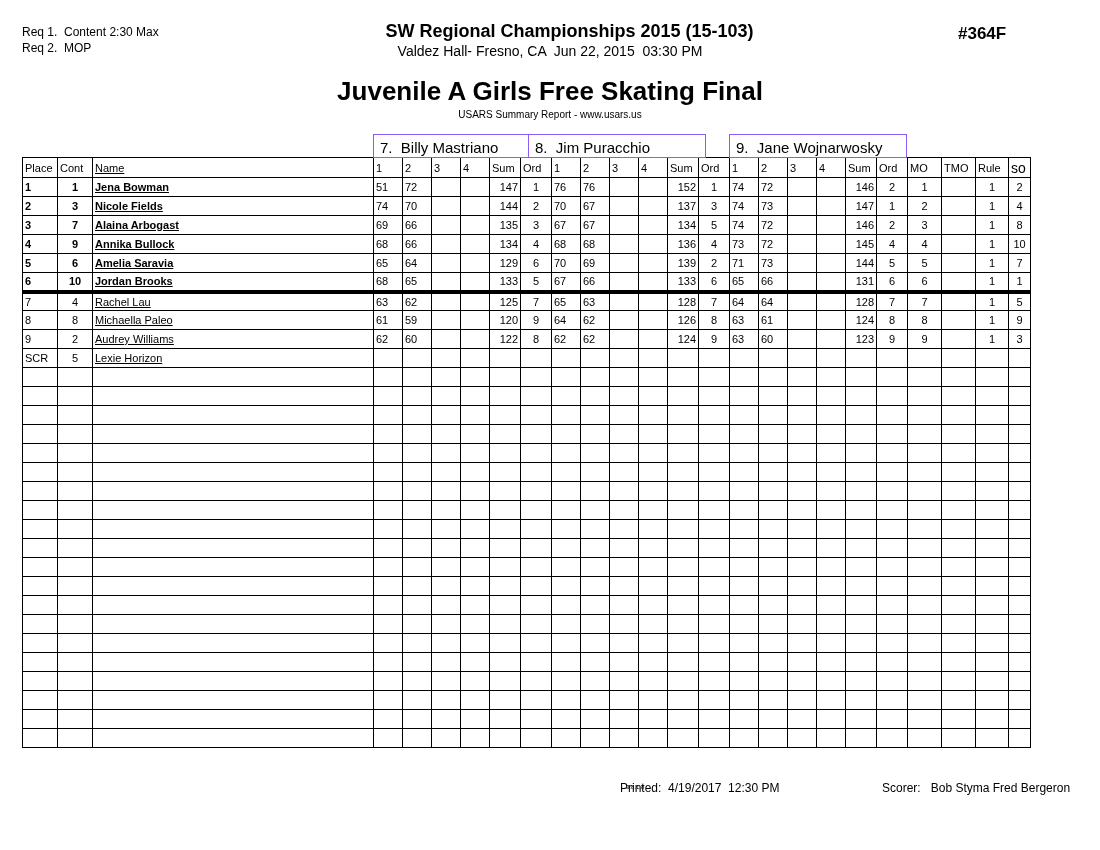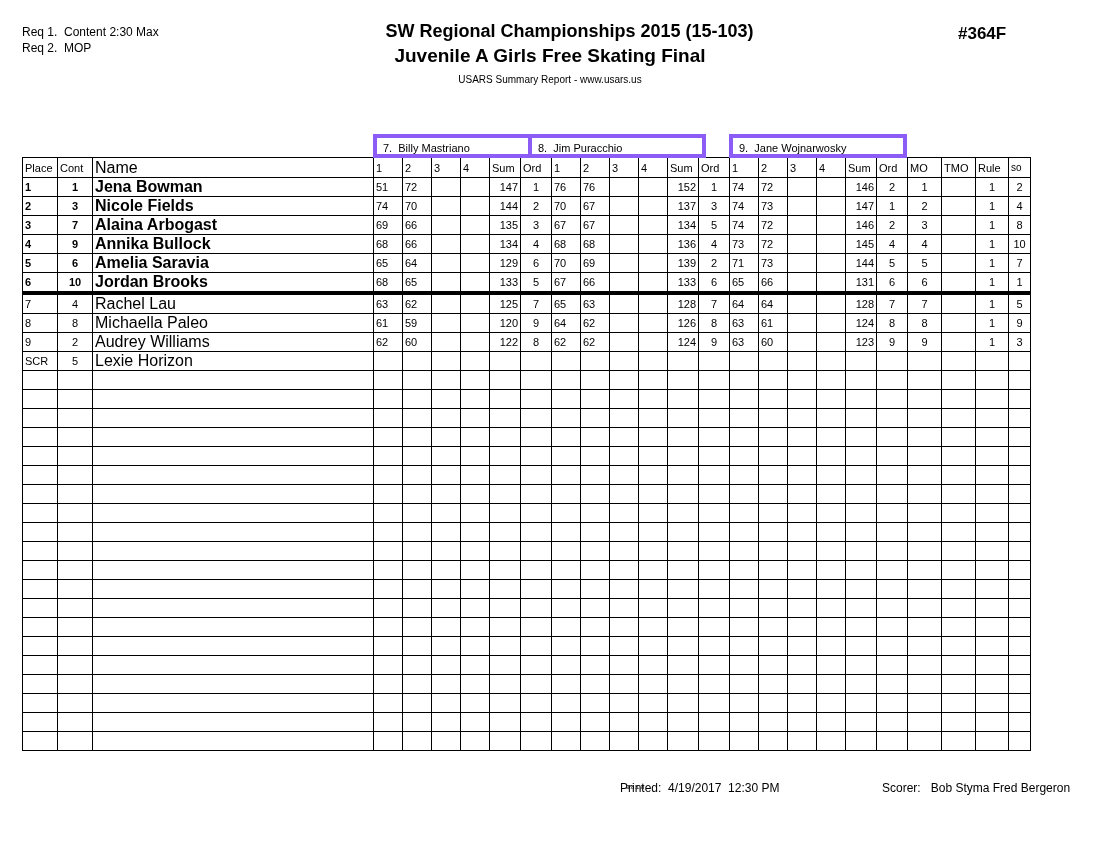--- a/index.html
+++ b/index.html
@@ -15,79 +15,80 @@
   .req-block {
     position: absolute; left: 22px; top: 24px;
     font-size: 12px; line-height: 16px;
   }
   .hdr-center {
     position: absolute; left: 0; right: 0; top: 21px;
     text-align: center;
   }
   .title-line   { font-size: 18px; font-weight: bold; line-height: 21px; padding-left: 39px; }
   .venue-line   { font-size: 14px; line-height: 18px; }
-  .event-line   { font-size: 19px; font-weight: bold; line-height: 24px; margin-top: 2px; }
+  .event-line   { font-size: 26px; font-weight: bold; line-height: 24px; margin-top: 19px; }
   .report-line  { font-size: 10px; line-height: 20px; margin-top: 2px; }
   .event-number {
     position: absolute; left: 958px; top: 24px;
     font-size: 17px; font-weight: bold;
   }
 
   
   .table-wrap { position: absolute; left: 22px; top: 134px; }
   .judge-box {
     position: absolute; top: 0; height: 24px; width: 178px;
-    border: 4px solid #8b5cf6; background: #fff;
-    font-size: 11px; padding: 4px 0 0 6px; z-index: 2;
+    border: 1px solid #8b5cf6; background: #fff;
+    font-size: 15px; padding: 4px 0 0 6px; z-index: 2;
   }
   .jb0 { left: 351px; }
   .jb1 { left: 506px; }
   .jb2 { left: 707px; }
 
   table.results {
     border-collapse: collapse; table-layout: fixed;
     margin-top: 23px; width: 1008px;
     font-size: 11px;
   }
   table.results th, table.results td {
     border: 1px solid #000; overflow: hidden;
     font-weight: normal; padding: 0 2px;
   }
   table.results th { height: 20px; text-align: left; }
   table.results td { height: 19px; }
 
-  th.c-name, td.c-name { text-align: left; padding-left: 6px; font-size: 16px; }
+  th.c-name, td.c-name { text-align: left; padding-left: 6px; font-size: 11px; text-decoration: underline; }
   td.c-place { text-align: left; padding-left: 4px; }
   td.c-cont  { text-align: center; }
   td.c-t     { text-align: left; padding-left: 3px; }
   td.c-sum   { text-align: right; padding-right: 2px; }
   th.c-ord, td.c-ord { border-left: 3px solid #000; border-right: 3px solid #000; }
   td.c-ord   { text-align: center; font-weight: bold; }
   td.c-mo, td.c-tmo, td.c-rule, td.c-so { text-align: center; }
   th.c-place { text-align: center; padding: 0; }
-  th.c-so { font-size: 10px; }
+  th.c-so { font-size: 14px; }
 
   tr.bold-row td.c-place, tr.bold-row td.c-cont, tr.bold-row td.c-name { font-weight: bold; }
   tr.cut td { border-bottom: 4px solid #000; }
 
   
   .version-tag { position: absolute; left: 626px; top: 784px; font-size: 6px; }
   .printed-line { position: absolute; left: 620px; top: 781px; font-size: 12px; }
   .scorer-line  { position: absolute; left: 882px; top: 781px; font-size: 12px; }
 </style>
 </head>
 <body>
 
 <div class="req-block">
   <div class="pre">Req 1.  Content 2:30 Max</div>
   <div class="pre">Req 2.  MOP</div>
 </div>
 
 <div class="hdr-center">
   <div class="title-line pre">SW Regional Championships 2015 (15-103)</div>
+  <div class="venue-line pre">Valdez Hall- Fresno, CA  Jun 22, 2015  03:30 PM</div>
   <div class="event-line pre">Juvenile A Girls Free Skating Final</div>
   <div class="report-line pre">USARS Summary Report - www.usars.us</div>
 </div>
 
 <div class="event-number">#364F</div>
 
 <div class="table-wrap">
   <div class="judge-box jb0 pre">7.  Billy Mastriano</div>
   <div class="judge-box jb1 pre">8.  Jim Puracchio</div>
   <div class="judge-box jb2 pre">9.  Jane Wojnarwosky</div>

